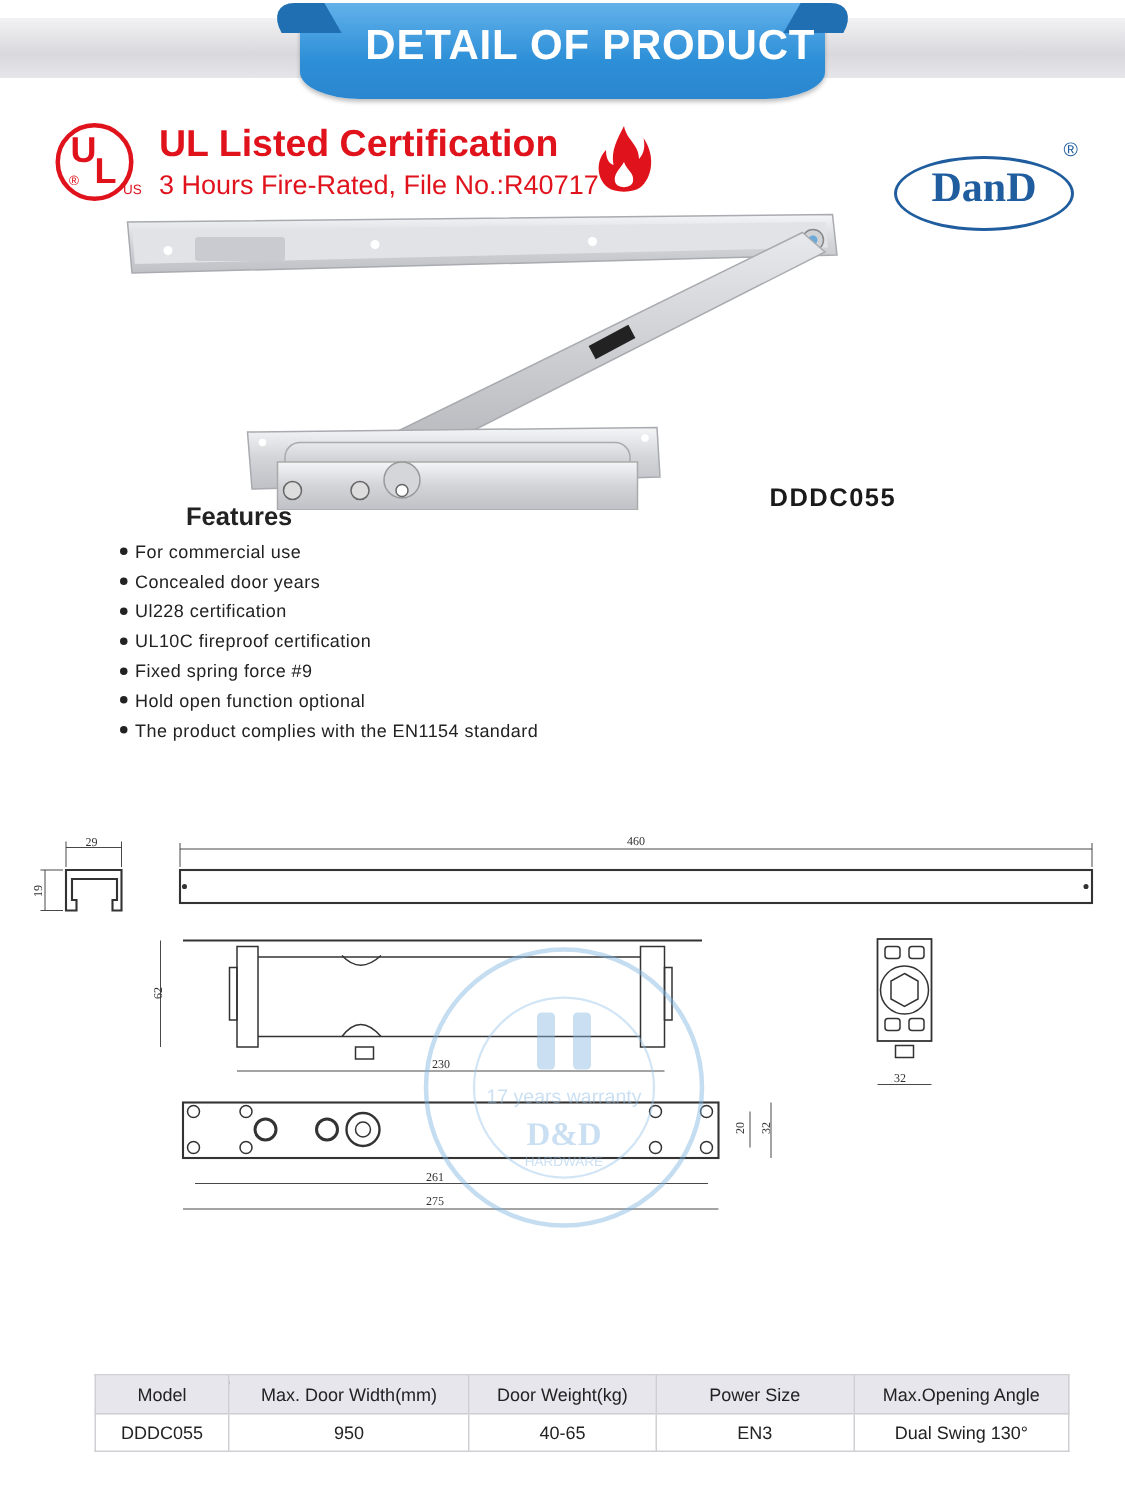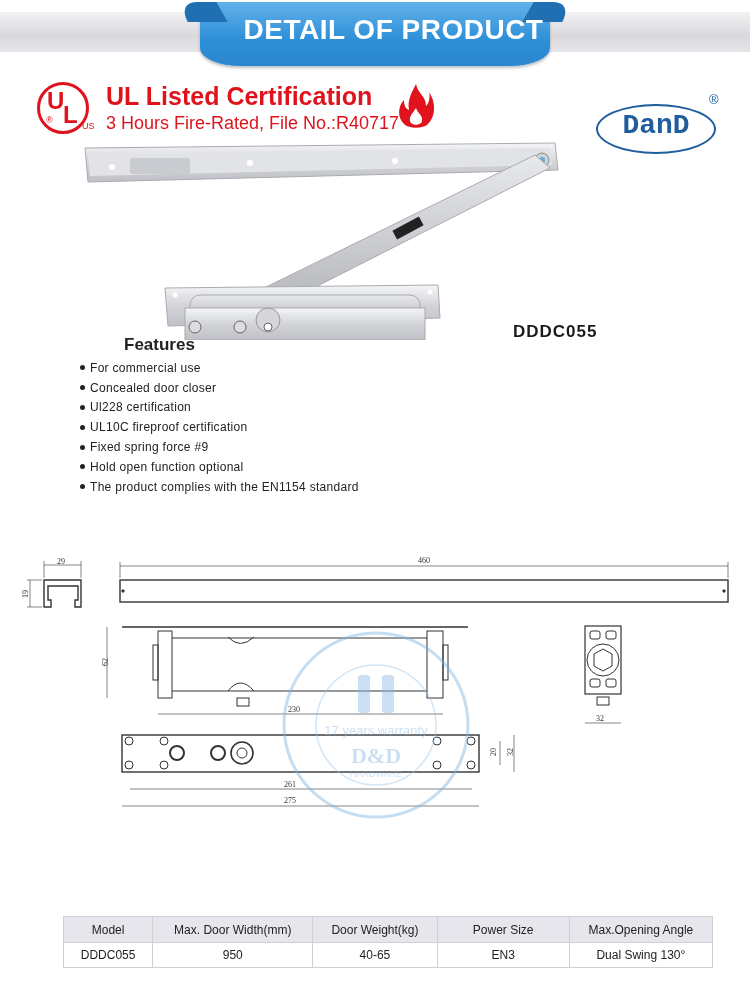--- a/index.html
+++ b/index.html
@@ -28,21 +28,21 @@
   .ul-logo .r { position: absolute; left: 6px; top: 30px; font-size: 9px; }
   .ul-us { position: absolute; left: 82px; top: 121px; color: #e0131d; font-size: 9px; }
   .cert-title { position: absolute; left: 106px; top: 82px; color: #e0131d; font-weight: bold; font-size: 25px; }
   .cert-sub { position: absolute; left: 106px; top: 113px; color: #e0131d; font-size: 18px; text-align: right; }
   .flame { position: absolute; left: 396px; top: 82px; width: 40px; height: 48px; }
 
   
   .dand-logo { position: absolute; left: 596px; top: 104px; width: 120px; height: 50px;
     border: 2.5px solid #1f5d9e; border-radius: 50%; }
   .dand-text { position: absolute; left: 596px; top: 110px; width: 120px; text-align: center;
-    font-family: Liberation Mono, monospace; font-weight: bold; font-size: 28px; color: #1f5d9e; }
+    font-family: Liberation Serif, serif; font-weight: bold; font-size: 28px; color: #1f5d9e; }
   .dand-reg { position: absolute; left: 709px; top: 92px; font-size: 13px; color: #1f5d9e; }
 
   
   .product { position: absolute; left: 80px; top: 140px; width: 480px; height: 200px; }
 
   .model-label { position: absolute; left: 513px; top: 322px; font-size: 17px; font-weight: bold; color: #1a1a1a; letter-spacing: 1px; }
 
   
   .features-title { position: absolute; left: 80px; top: 335px; font-size: 17px; font-weight: bold; color: #222; margin-left: 44px; }
   .features-list { position: absolute; left: 80px; top: 358px; list-style: none; }
@@ -126,21 +126,21 @@
 <div class="model-label">DDDC055</div>
 
 <div class="features-title">Features</div>
 <ul class="features-list">
   <li>
       <span class="dot"></span>
       <span>For commercial use</span>
     </li>
   <li>
       <span class="dot"></span>
-      <span>Concealed door closer</span>
+      <span>Concealed door years</span>
     </li>
   <li>
       <span class="dot"></span>
       <span>Ul228 certification</span>
     </li>
   <li>
       <span class="dot"></span>
       <span>UL10C fireproof certification</span>
     </li>
   <li>

